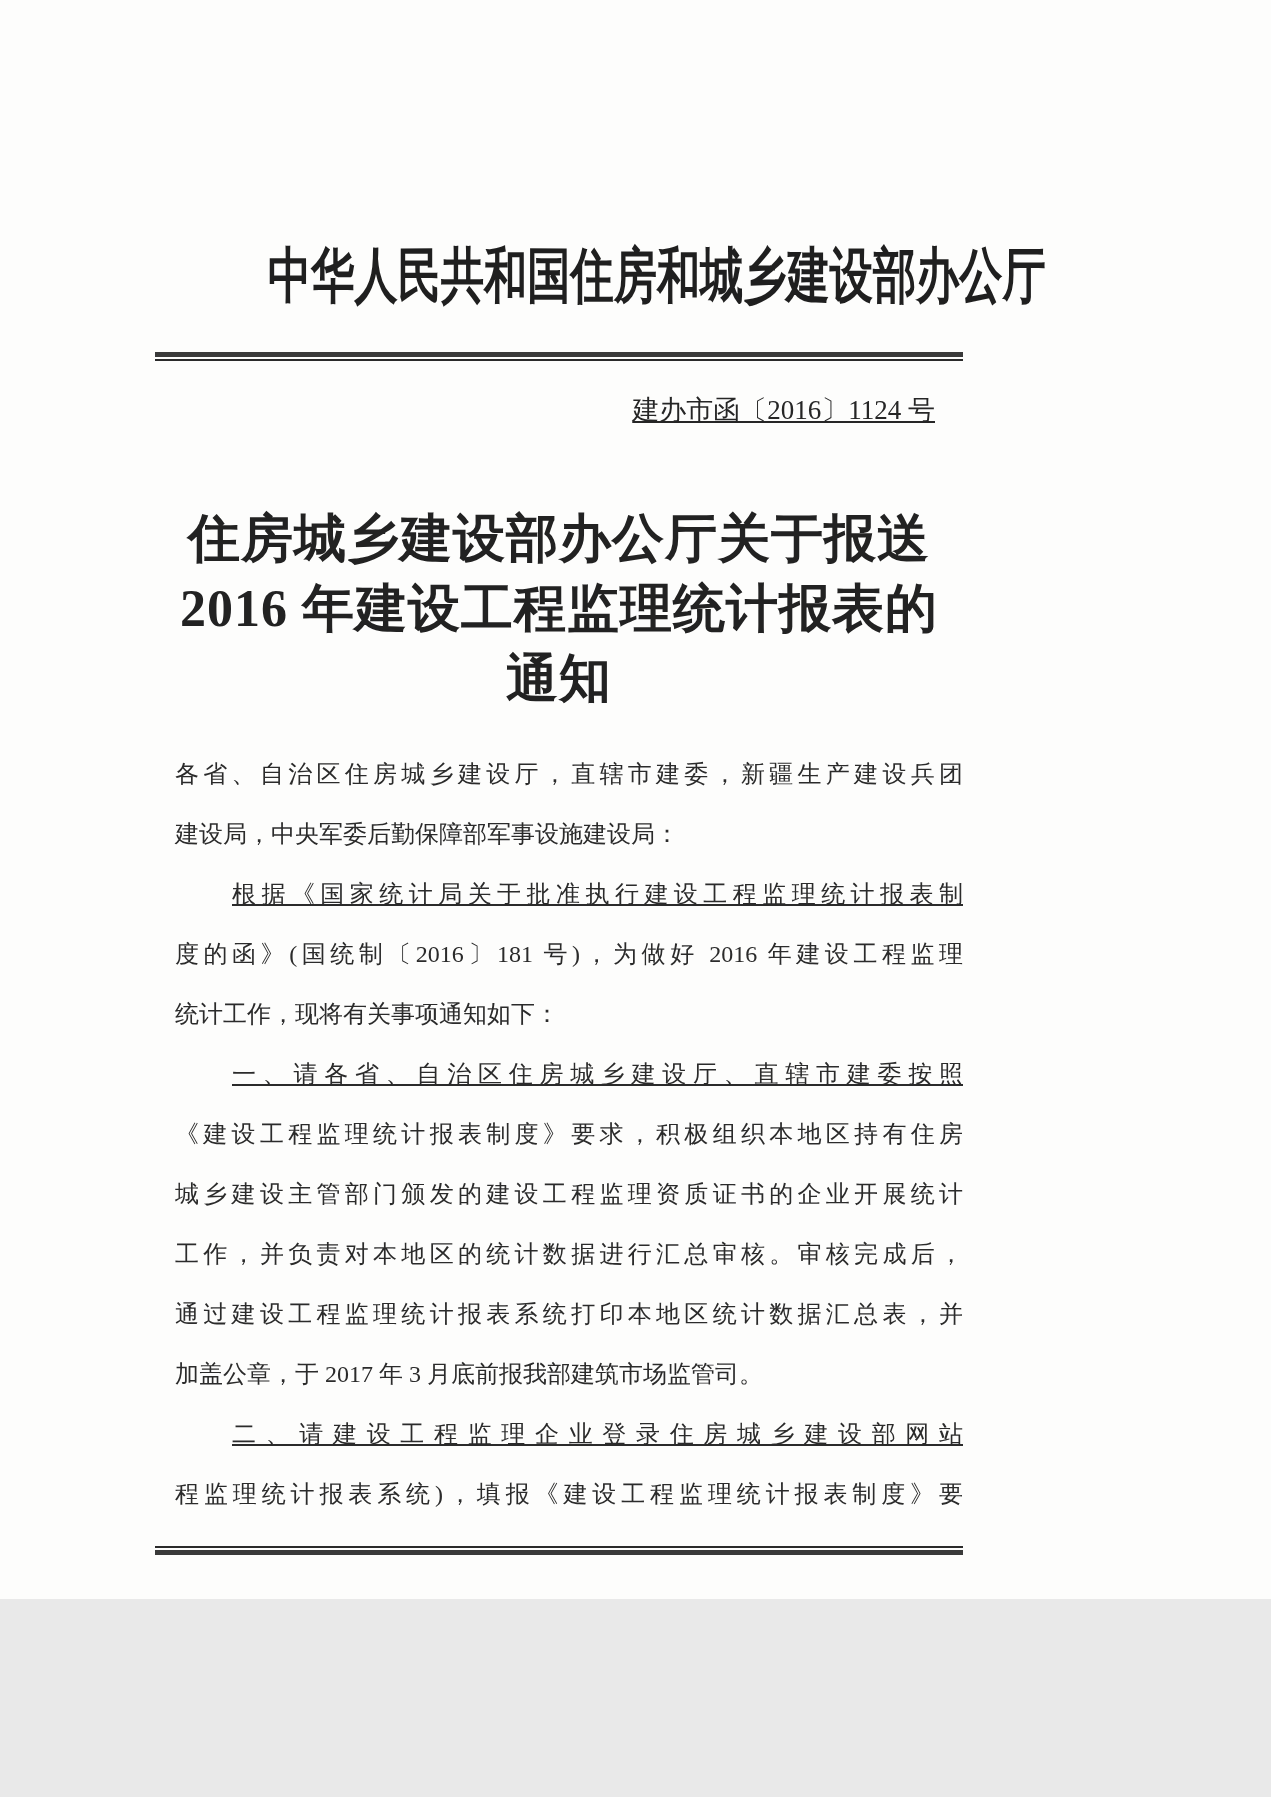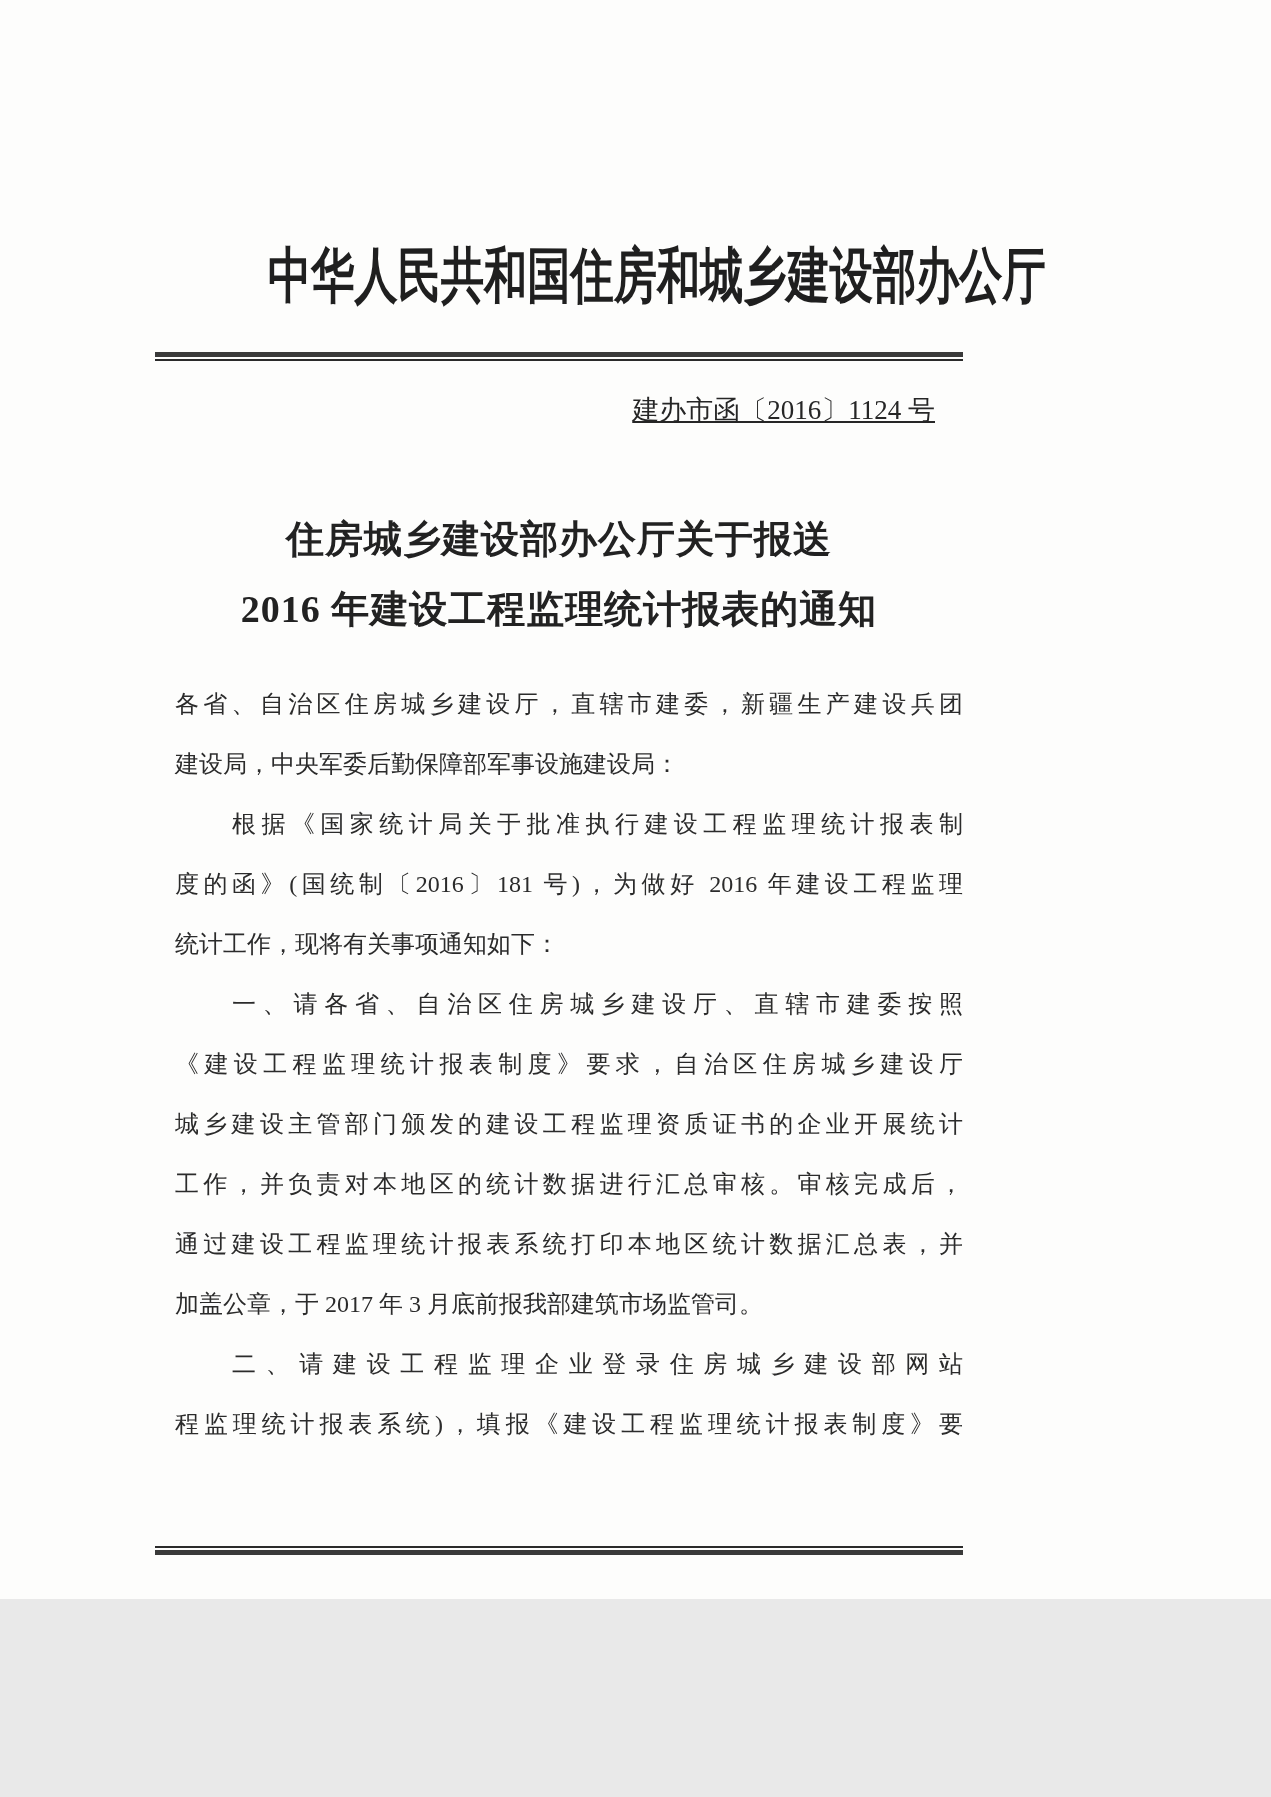--- a/index.html
+++ b/index.html
@@ -43,42 +43,42 @@
     font-size: 27px;
     line-height: 38px;
     padding-right: 28px;
     color: #262626;
     text-decoration: underline;
   }
   .doc-title {
     margin-top: 75px;
     text-align: center;
     font-weight: 700;
-    font-size: 38px;
+    font-size: 52px;
     color: #222;
   }
   .doc-title .t-line { line-height: 70px; letter-spacing: 1px; }
   .body-text {
     margin-top: 30px;
     padding-left: 20px;
     font-size: 24px;
     color: #2b2b2b;
   }
   .line {
     height: 60px;
     line-height: 60px;
     white-space: nowrap;
   }
   .just {
     white-space: normal;
     text-align: justify;
     text-align-last: justify;
     text-justify: inter-character;
   }
-  .indent { text-indent: 57px; }
+  .indent { text-indent: 57px; text-decoration: underline; }
   .rule-foot {
     position: absolute;
     left: 155px;
     top: 1546px;
     width: 808px;
     height: 9px;
     border-top: 2px solid #2a2a2a;
     border-bottom: 5px solid #3a3a3a;
   }
   .page-number {
@@ -108,21 +108,21 @@
       <div class="t-line">2016 年建设工程监理统计报表的通知</div>
     </div>
 
     <div class="body-text">
       <div class="line just">各省、自治区住房城乡建设厅，直辖市建委，新疆生产建设兵团</div>
       <div class="line">建设局，中央军委后勤保障部军事设施建设局：</div>
       <div class="line just indent">根据《国家统计局关于批准执行建设工程监理统计报表制</div>
       <div class="line just">度的函》(国统制〔2016〕181 号)，为做好 2016 年建设工程监理</div>
       <div class="line">统计工作，现将有关事项通知如下：</div>
       <div class="line just indent">一、请各省、自治区住房城乡建设厅、直辖市建委按照</div>
-      <div class="line just">《建设工程监理统计报表制度》要求，自治区住房城乡建设厅</div>
+      <div class="line just">《建设工程监理统计报表制度》要求，积极组织本地区持有住房</div>
       <div class="line just">城乡建设主管部门颁发的建设工程监理资质证书的企业开展统计</div>
       <div class="line just">工作，并负责对本地区的统计数据进行汇总审核。审核完成后，</div>
       <div class="line just">通过建设工程监理统计报表系统打印本地区统计数据汇总表，并</div>
       <div class="line">加盖公章，于 2017 年 3 月底前报我部建筑市场监管司。</div>
       <div class="line just indent">二、请建设工程监理企业登录住房城乡建设部网站</div>
       <div class="line just">程监理统计报表系统)，填报《建设工程监理统计报表制度》要</div>
     </div>
 
   </div>
 

